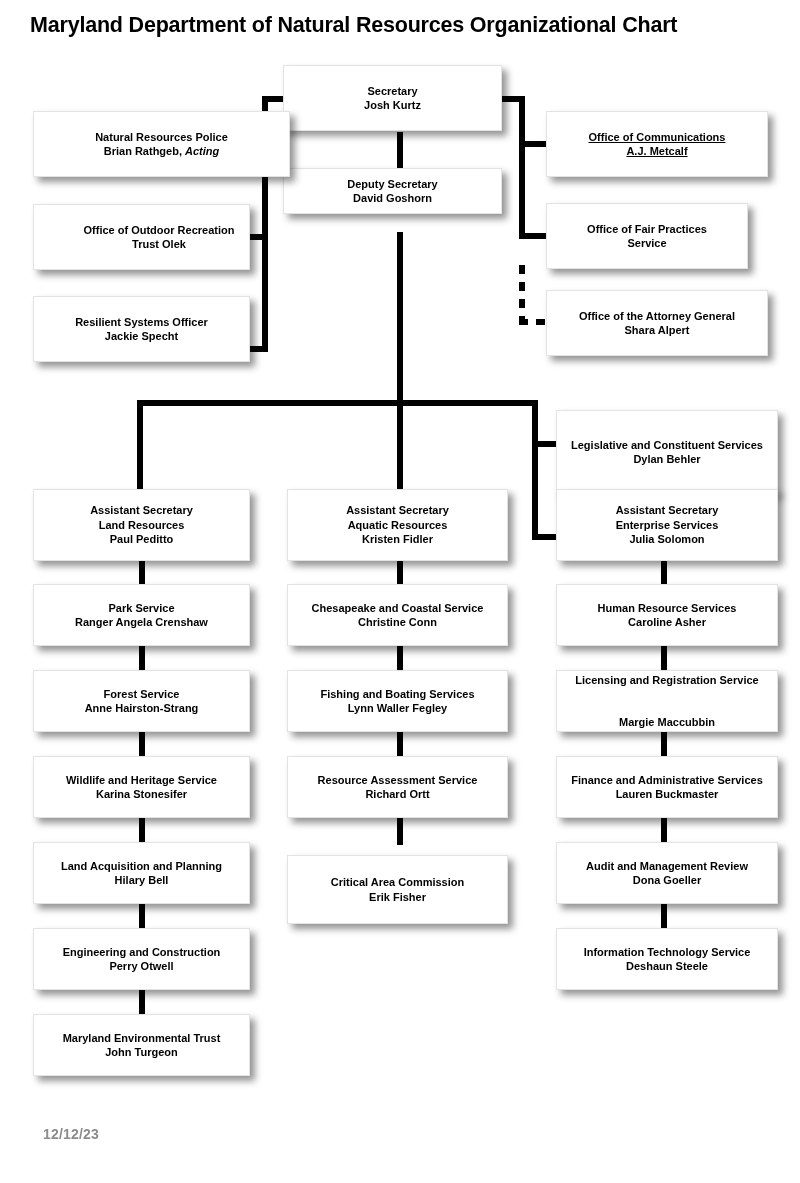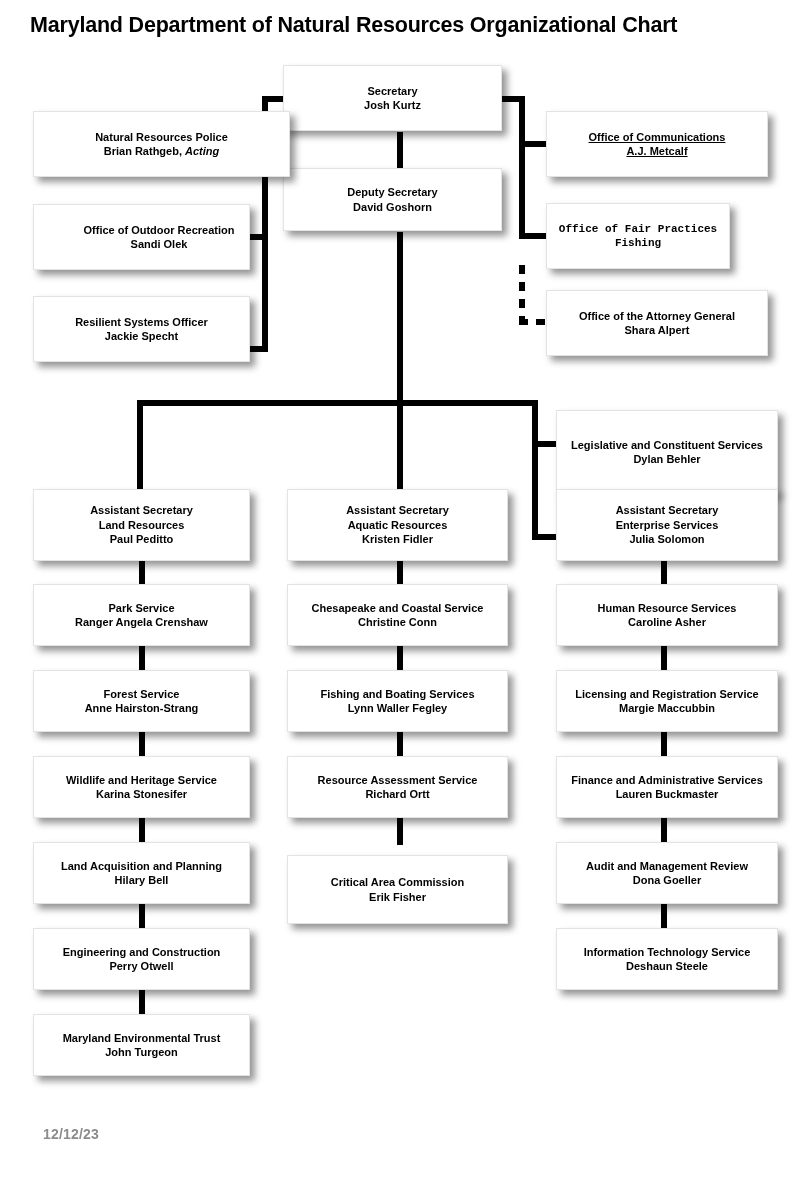--- a/index.html
+++ b/index.html
@@ -128,45 +128,45 @@
   <div class="conn" style="left:661px;top:645px;width:6px;height:25px;"></div>
   <div class="conn" style="left:661px;top:731px;width:6px;height:25px;"></div>
   <div class="conn" style="left:661px;top:817px;width:6px;height:25px;"></div>
   <div class="conn" style="left:661px;top:903px;width:6px;height:25px;"></div>
 
   <div class="box" style="left:283px;top:65px;width:219px;height:66px;">
     <span class="ln">Secretary</span>
     <span class="ln">Josh Kurtz</span>
   </div>
 
-  <div class="box" style="left:283px;top:168px;width:219px;height:63px;">
+  <div class="box" style="left:283px;top:168px;width:219px;height:46px;">
     <span class="ln">Deputy Secretary</span>
     <span class="ln">David Goshorn</span>
   </div>
 
   <div class="box" style="left:33px;top:111px;width:257px;height:66px;">
     <span class="ln">Natural Resources Police</span>
     <span class="ln"><span>Brian Rathgeb, </span><i>Acting</i></span>
   </div>
   <div class="box" style="left:33px;top:204px;width:217px;height:66px;padding-left:41px;">
     <span class="ln">Office of Outdoor Recreation</span>
-    <span class="ln">Sandi Olek</span>
+    <span class="ln">Trust Olek</span>
   </div>
   <div class="box" style="left:33px;top:296px;width:217px;height:66px;">
     <span class="ln">Resilient Systems Officer</span>
     <span class="ln">Jackie Specht</span>
   </div>
 
   <div class="box" style="left:546px;top:111px;width:222px;height:66px;text-decoration:underline;">
     <span class="ln">Office of Communications</span>
     <span class="ln">A.J. Metcalf</span>
   </div>
-  <div class="box" style="left:546px;top:203px;width:184px;height:66px;font-family:Liberation Mono, monospace;">
+  <div class="box" style="left:546px;top:203px;width:202px;height:66px;">
     <span class="ln">Office of Fair Practices</span>
-    <span class="ln">Fishing</span>
+    <span class="ln">Service</span>
   </div>
   <div class="box" style="left:546px;top:290px;width:222px;height:66px;">
     <span class="ln">Office of the Attorney General</span>
     <span class="ln">Shara Alpert</span>
   </div>
 
   <div class="box" style="left:556px;top:410px;width:222px;height:84px;">
     <span class="ln">Legislative and Constituent Services</span>
     <span class="ln">Dylan Behler</span>
   </div>
@@ -225,21 +225,21 @@
 
   <div class="box" style="left:556px;top:489px;width:222px;height:72px;">
     <span class="ln">Assistant Secretary</span>
     <span class="ln">Enterprise Services</span>
     <span class="ln">Julia Solomon</span>
   </div>
   <div class="box" style="left:556px;top:584px;width:222px;height:62px;">
     <span class="ln">Human Resource Services</span>
     <span class="ln">Caroline Asher</span>
   </div>
-  <div class="box" style="left:556px;top:670px;width:222px;height:62px;">
+  <div class="box" style="left:556px;top:670px;width:222px;height:62px;justify-content:space-between;">
     <span class="ln">Licensing and Registration Service</span>
     <span class="ln">Margie Maccubbin</span>
   </div>
   <div class="box" style="left:556px;top:756px;width:222px;height:62px;">
     <span class="ln">Finance and Administrative Services</span>
     <span class="ln">Lauren Buckmaster</span>
   </div>
   <div class="box" style="left:556px;top:842px;width:222px;height:62px;">
     <span class="ln">Audit and Management Review</span>
     <span class="ln">Dona Goeller</span>

